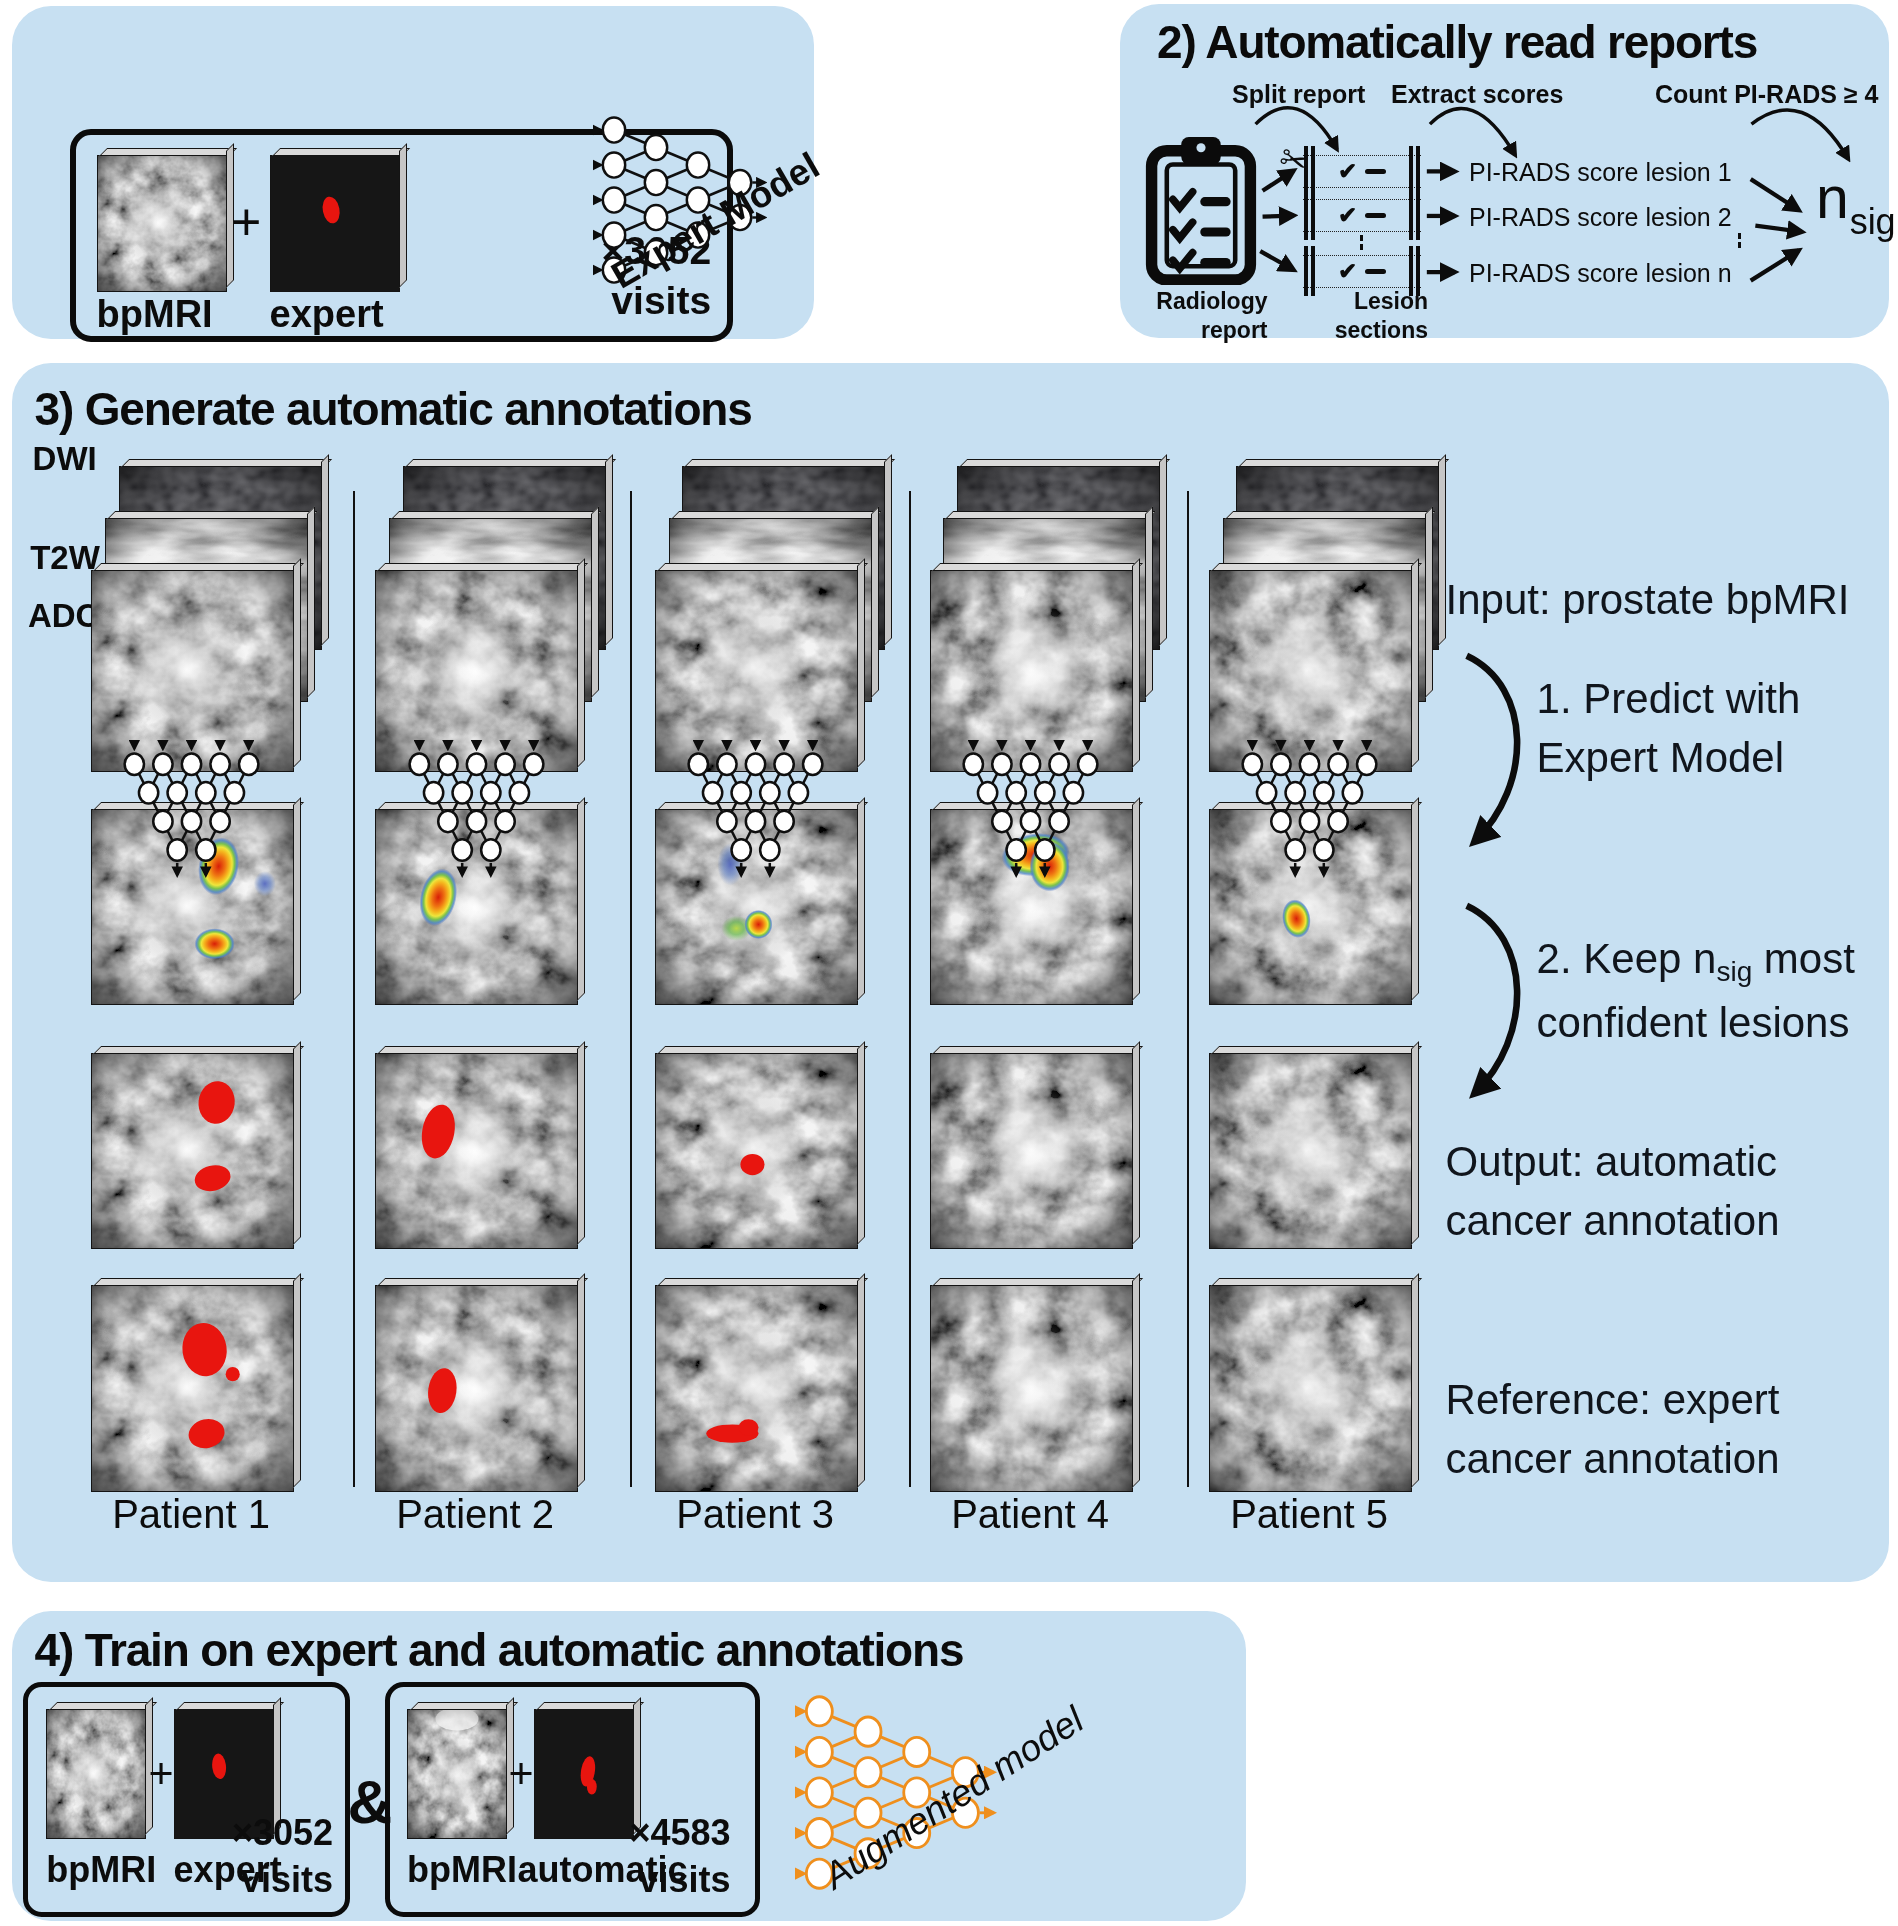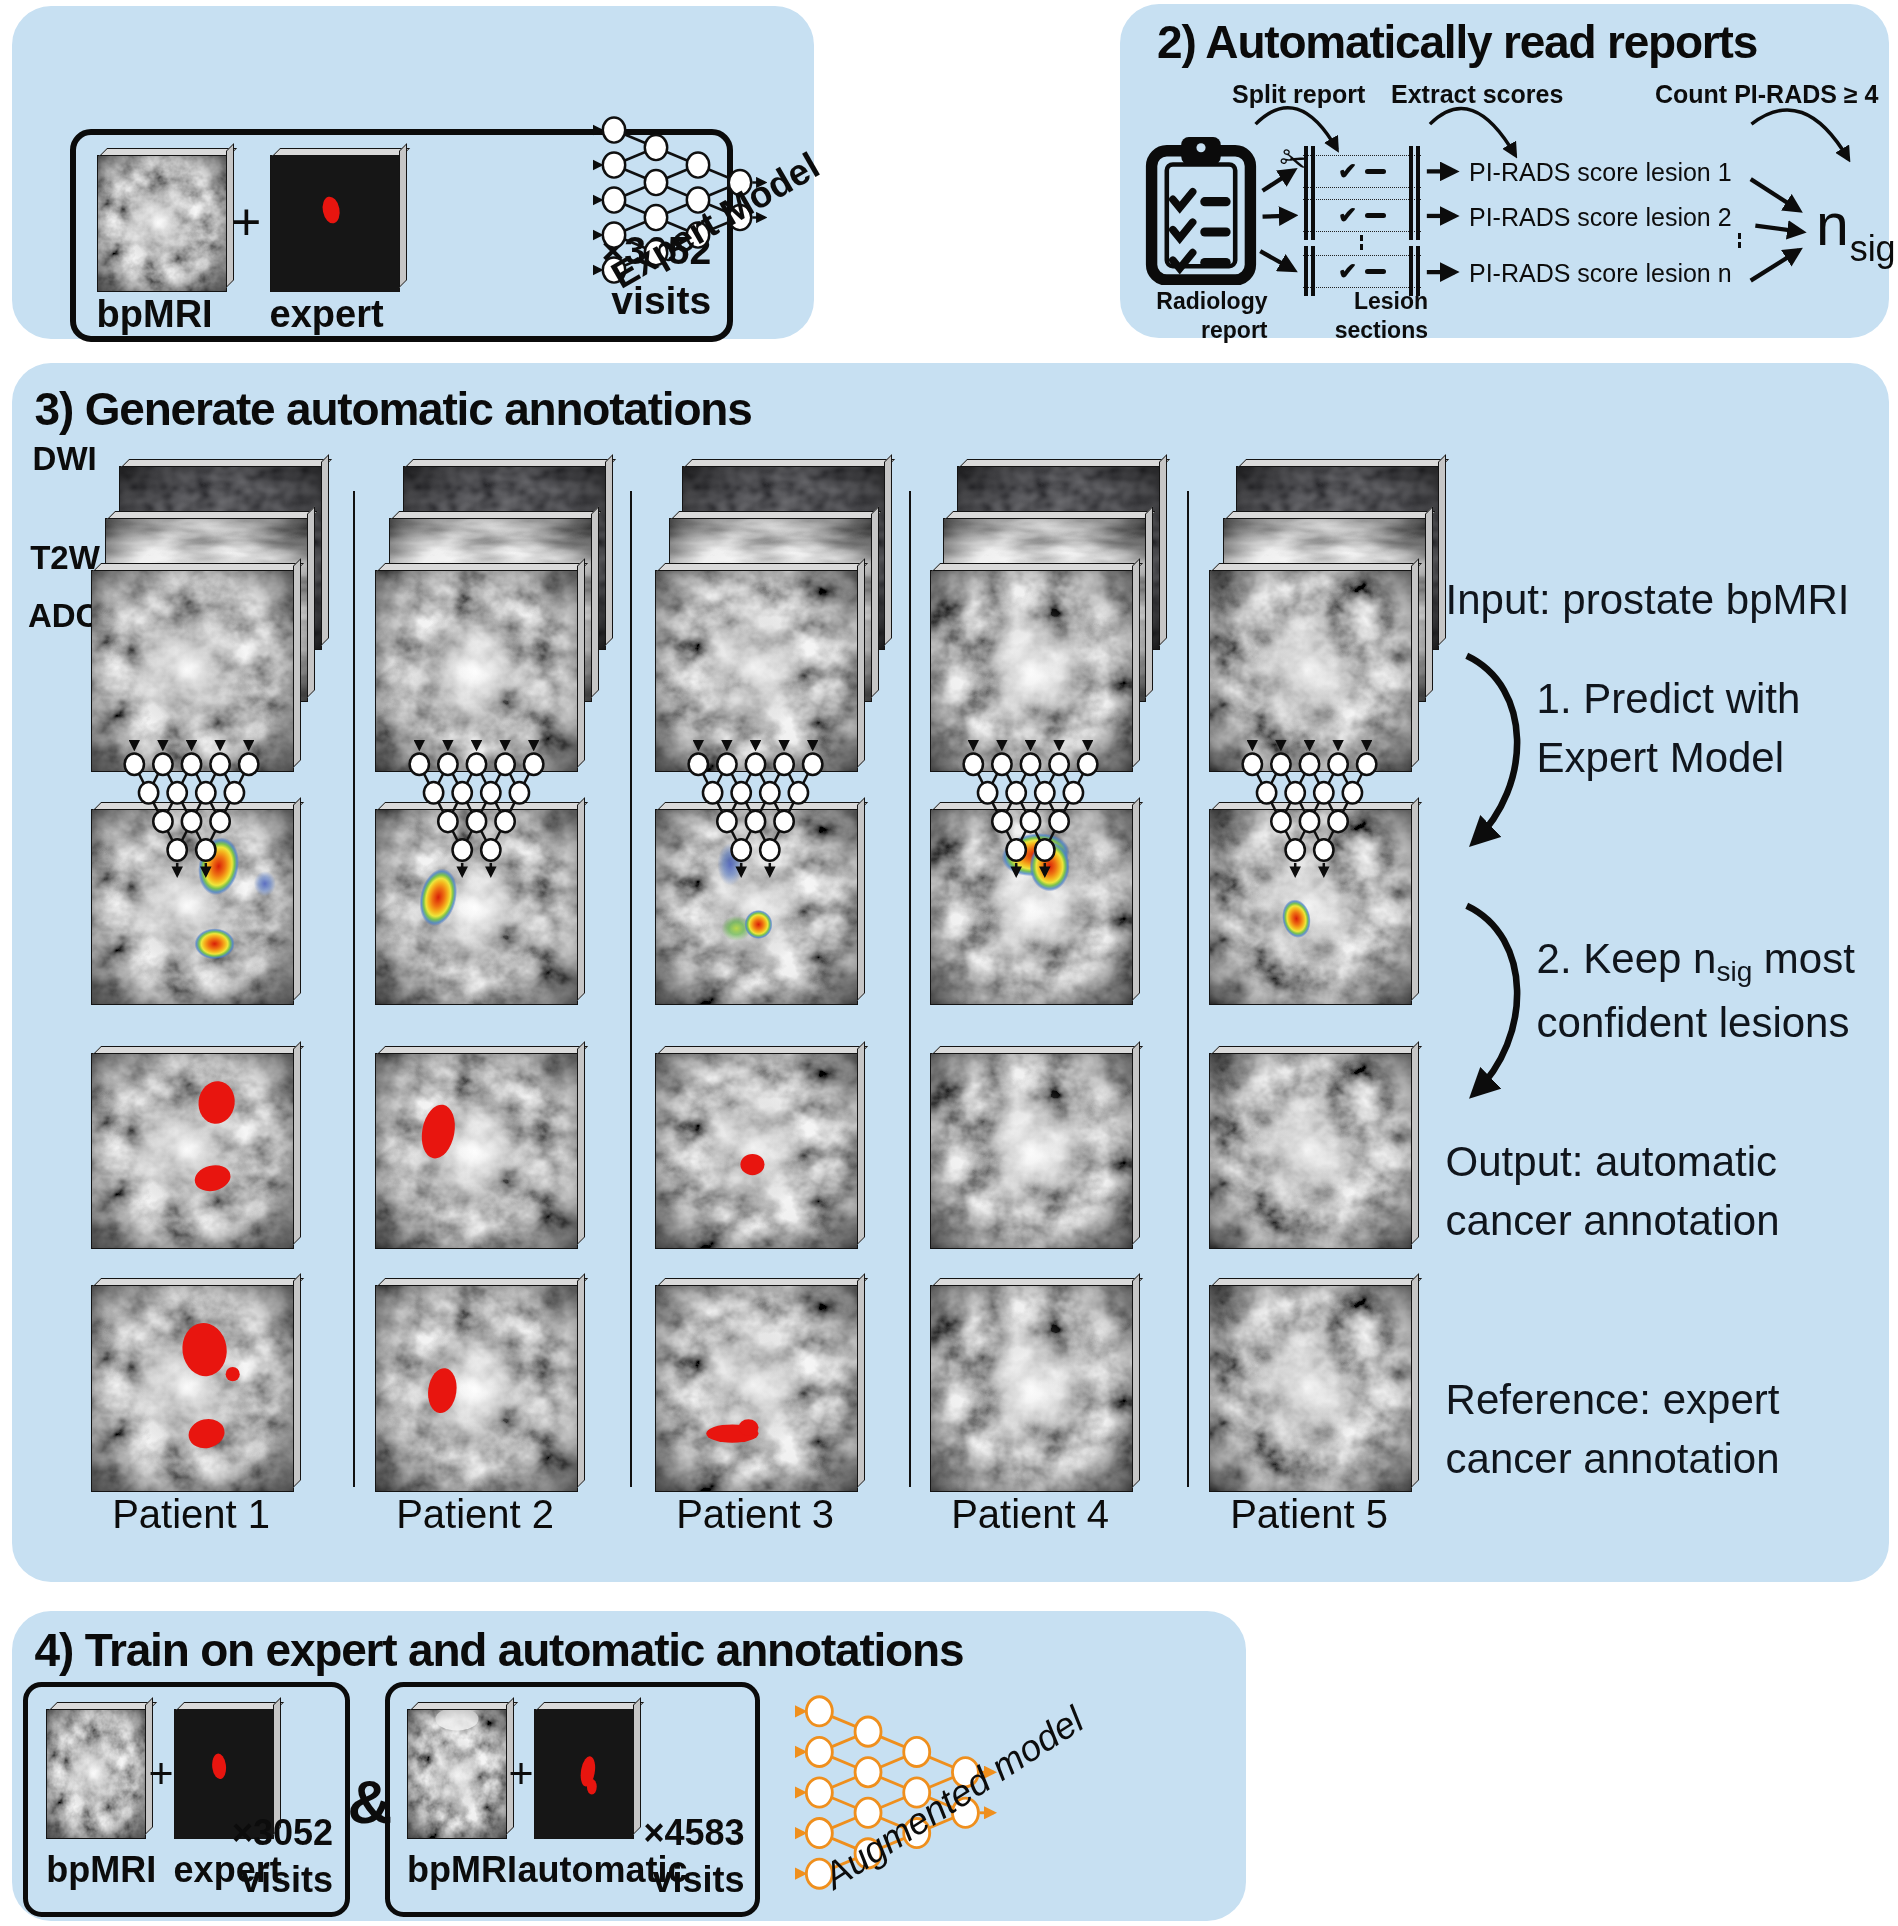--- a/index.html
+++ b/index.html
@@ -300,21 +300,21 @@
       <i></i>
       <i></i>
     </div>
   <div class="dots" style="left:618px;top:229px">
       <i></i>
       <i></i>
     </div>
   <div class="les" style="left:349px;top:154px">PI-RADS score lesion 1</div>
   <div class="les" style="left:349px;top:199px">PI-RADS score lesion 2</div>
   <div class="les" style="left:349px;top:255px">PI-RADS score lesion n</div>
-  <div class="nsig" style="left:696px;top:187px">
+  <div class="nsig" style="left:696px;top:160px">
     <span class="nb">n</span><span class="ns">sig</span>
   </div>
   <div class="cap" style="left:15.5px;top:283px;width:132px">
     <div>Radiology</div>
       <div>report</div>
   </div>
   <div class="cap" style="left:176px;top:283px;width:132px">
     <div>Lesion</div>
       <div>sections</div>
   </div>
@@ -859,21 +859,21 @@
     <div class="plus" style="left:119px;top:62px;font-size:43px">+</div>
     <div class="sl mask" style="left:144px;top:22px;width:98px;height:128px">
       <svg viewBox="0 0 100 100" preserveAspectRatio="none">
           <rect width="100" height="100" fill="#161616"></rect>
           <ellipse cx="54" cy="48" rx="7" ry="12" fill="#e8150f" transform="rotate(14 54 48)"></ellipse>
           <ellipse cx="58" cy="60" rx="5" ry="6" fill="#e8150f"></ellipse>
         </svg>
     </div>
     <div class="boxlbl" style="left:17.4px;width:98px;top:162px;font-size:36px">bpMRI</div>
     <div class="boxlbl" style="left:128px;width:132px;top:162px;font-size:36px">automatic</div>
-    <div class="cnt" style="right:10px;bottom:9.3px;font-size:36px;line-height:47px">
+    <div class="cnt" style="right:24px;bottom:9.3px;font-size:36px;line-height:47px">
       <div>×4583</div>
         <div>visits</div>
     </div>
   </div>
   <svg class="net" style="left:783px;top:76px" width="211" height="211" viewBox="0 0 520 520">
     <g stroke="#ef8f1d" stroke-width="7" fill="none">
       <line x1="2" y1="60" x2="22" y2="60" marker-end="url(#aho)"></line>
         <line x1="2" y1="160" x2="22" y2="160" marker-end="url(#aho)"></line>
         <line x1="2" y1="260" x2="22" y2="260" marker-end="url(#aho)"></line>
         <line x1="2" y1="360" x2="22" y2="360" marker-end="url(#aho)"></line>

